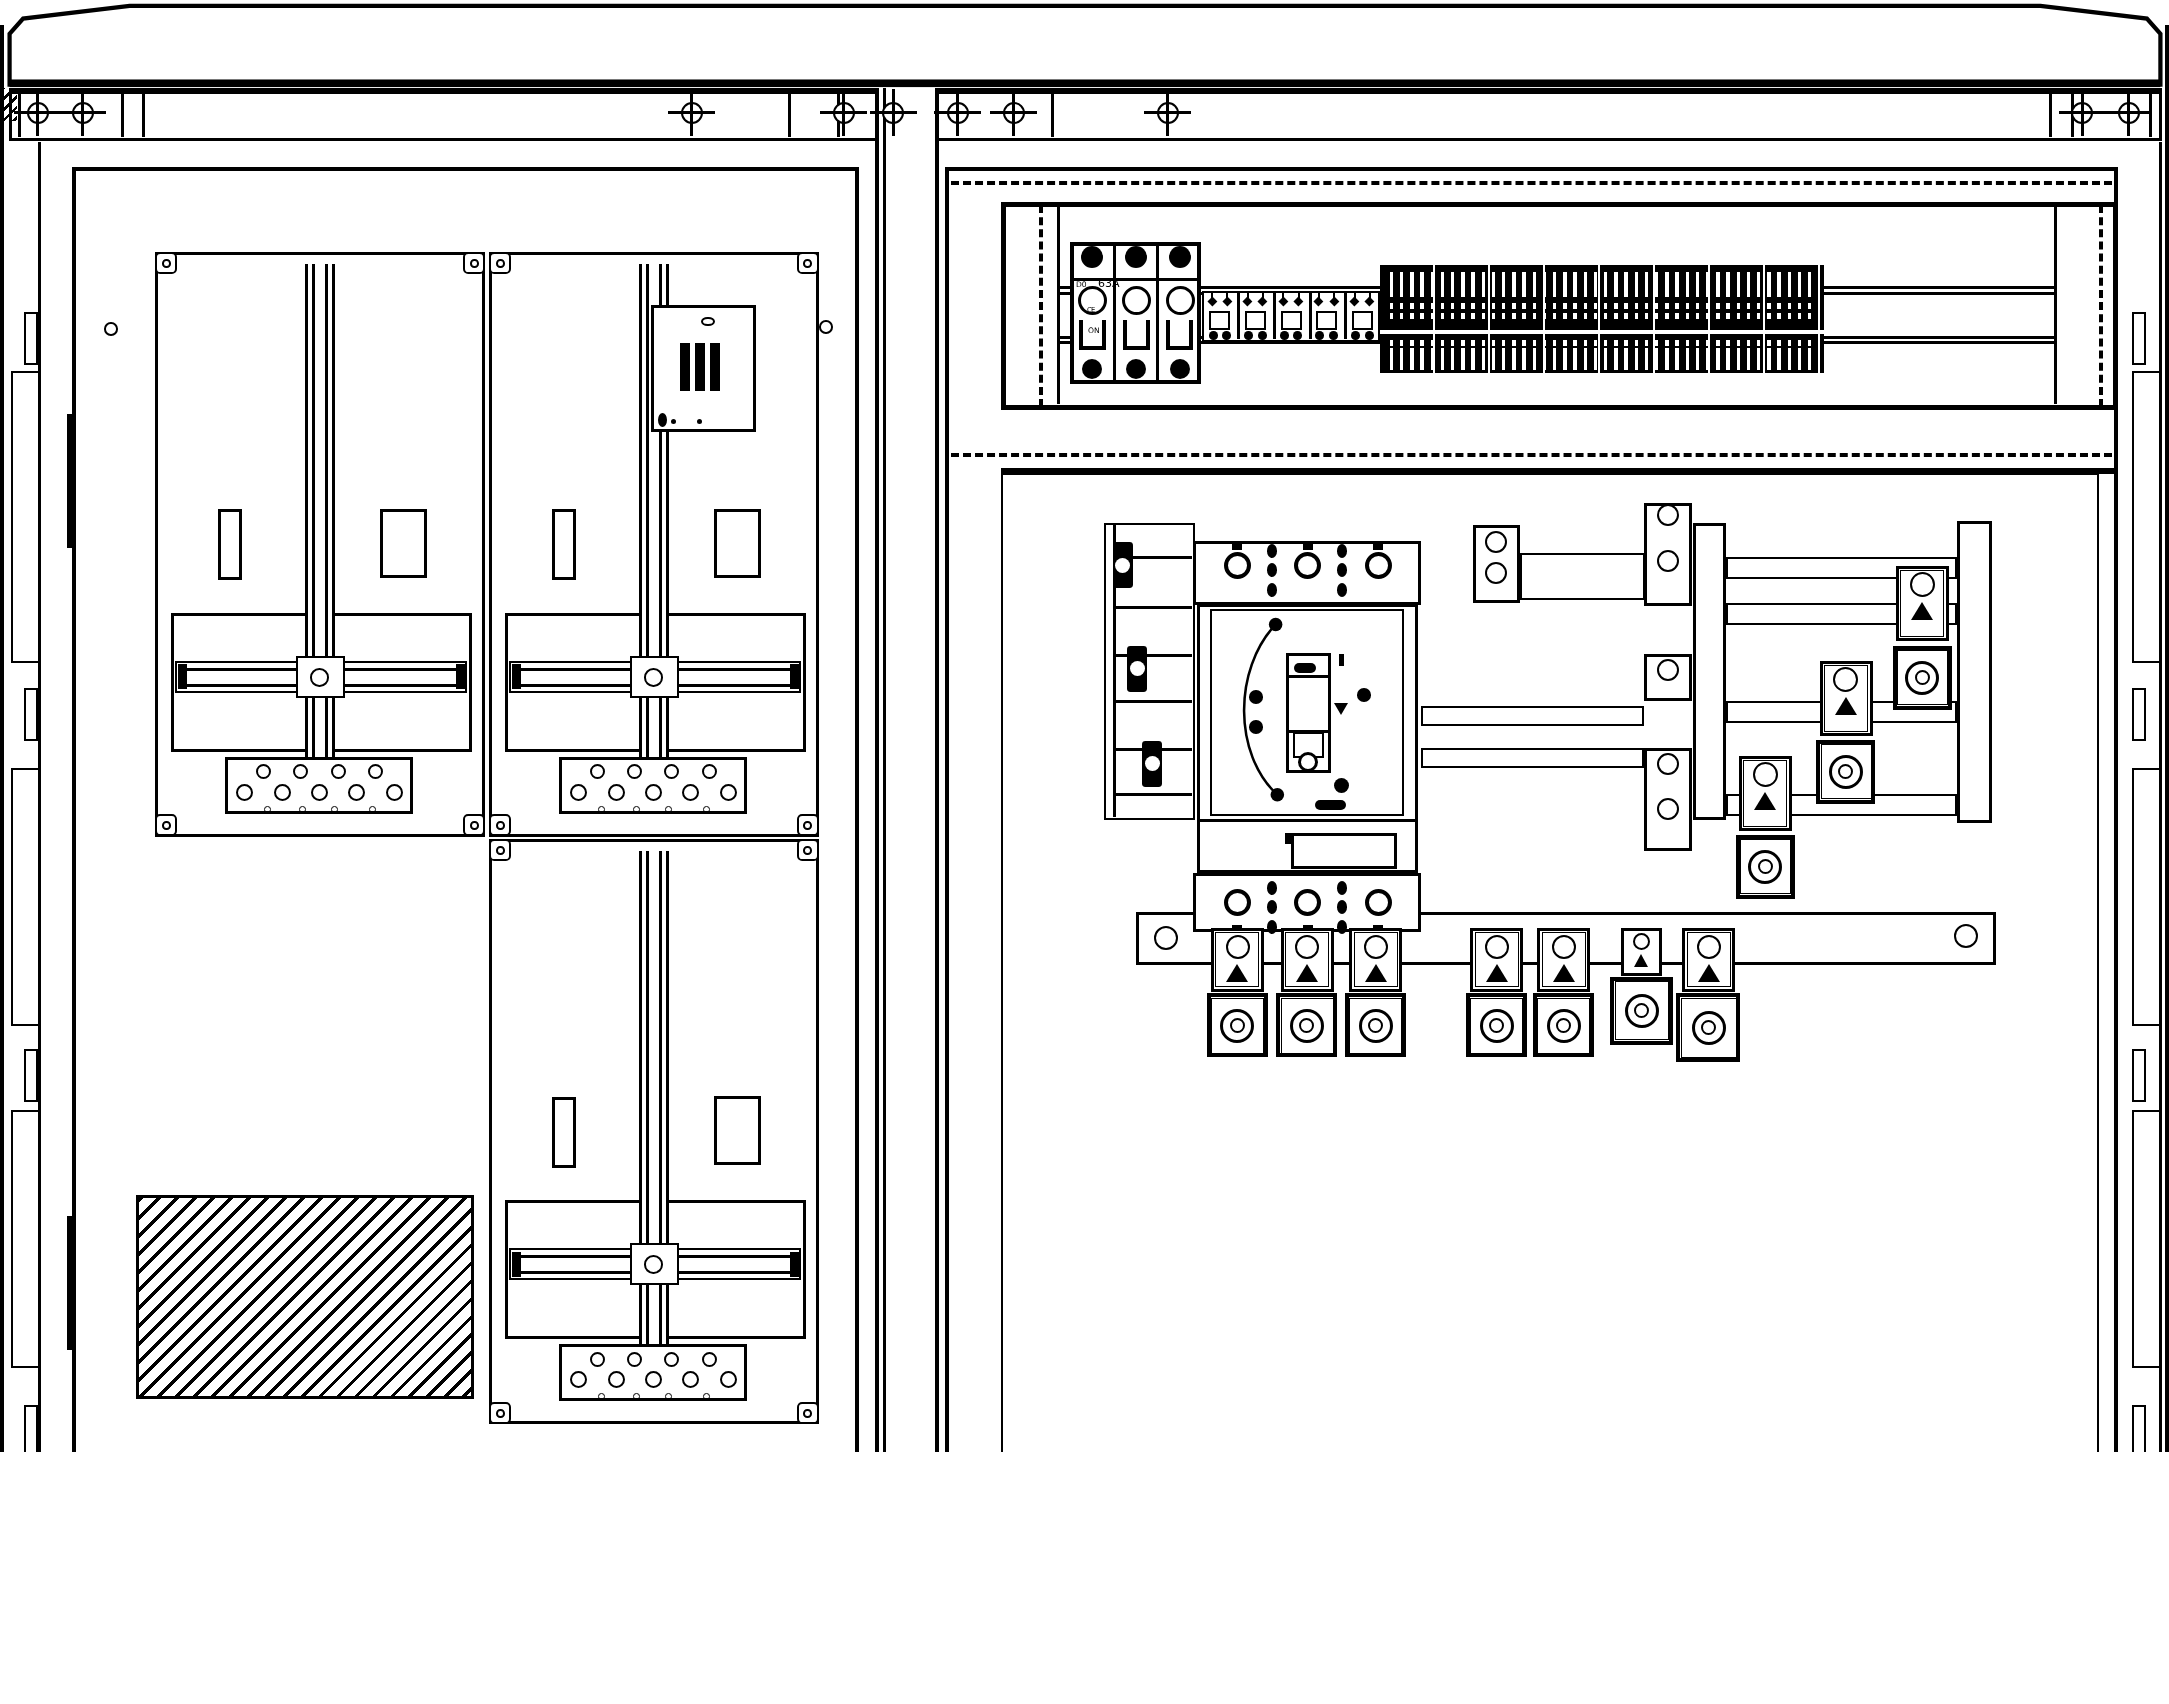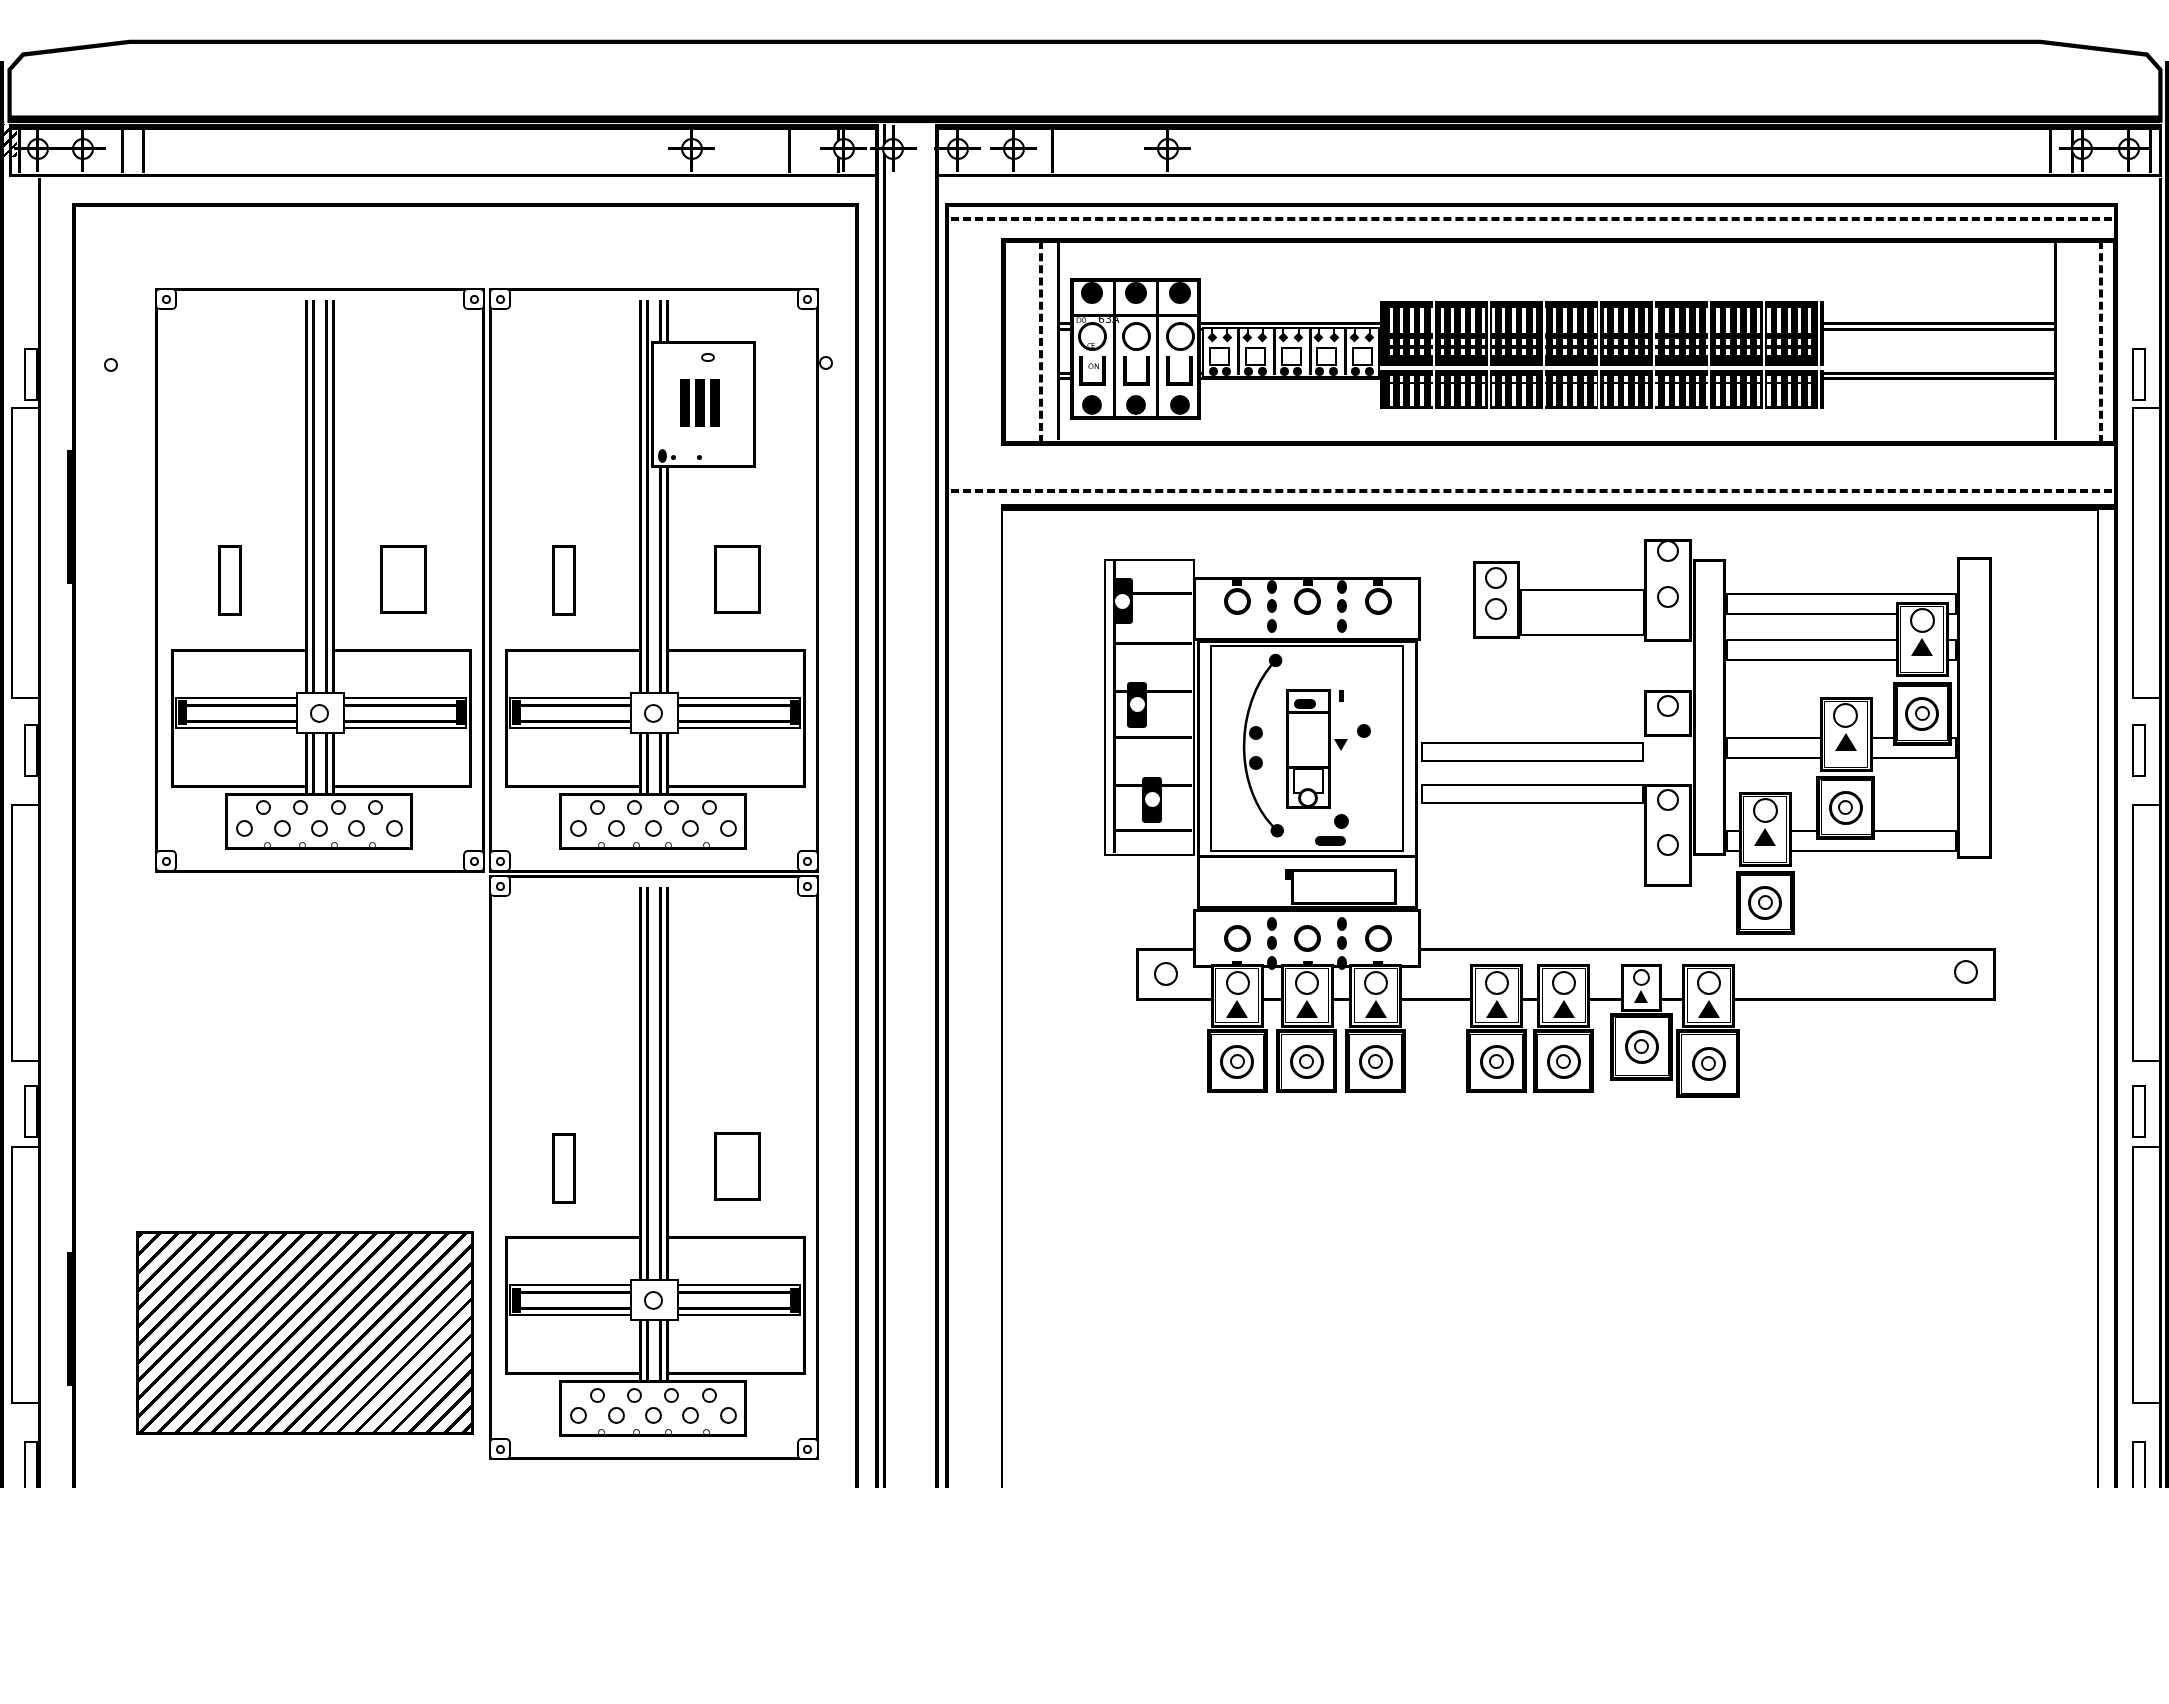--- a/index.html
+++ b/index.html
@@ -1,17 +1,17 @@
 <!DOCTYPE html>
 <html style="font-size:13.6px"><head>
 <meta charset="utf-8">
 <style>
   * { box-sizing: border-box; margin: 0; padding: 0; }
   html,body { background:#ffffff; font-family:"DejaVu Sans", sans-serif; }
-  #canvas { position:relative; width:2170px; height:1452px; background:#fff; overflow:hidden;margin-top:36px; }
+  #canvas { position:relative; width:2170px; height:1452px; background:#fff; overflow:hidden; }
   .abs { position:absolute; }
   .ln  { position:absolute; background:#000; }
   .fcirc{ position:absolute; background:#000; border-radius:50%; }
   .lbl { position:absolute; color:#000; line-height:1; white-space:nowrap; }
   svg  { position:absolute; left:0; top:0; }
 </style>
 </head>
 <body>
 
 <div id="canvas">

